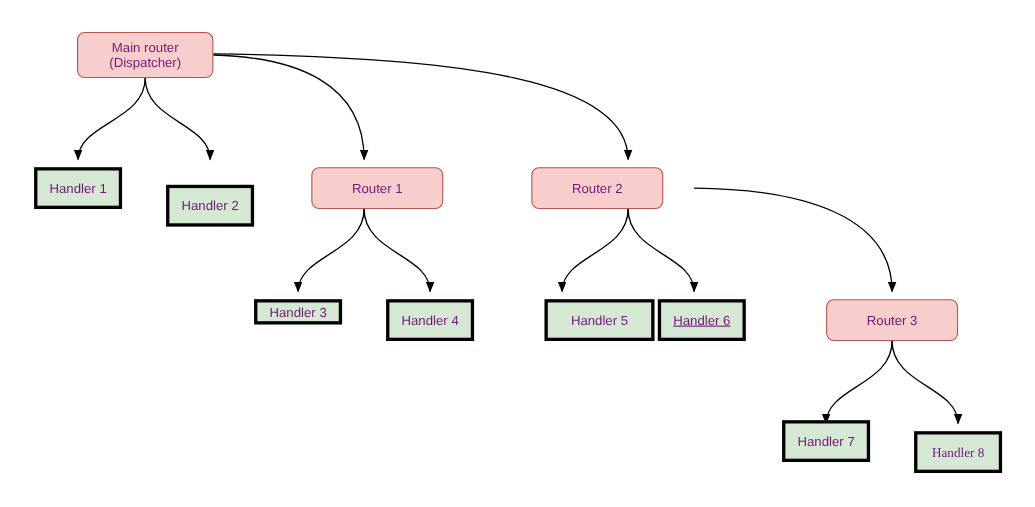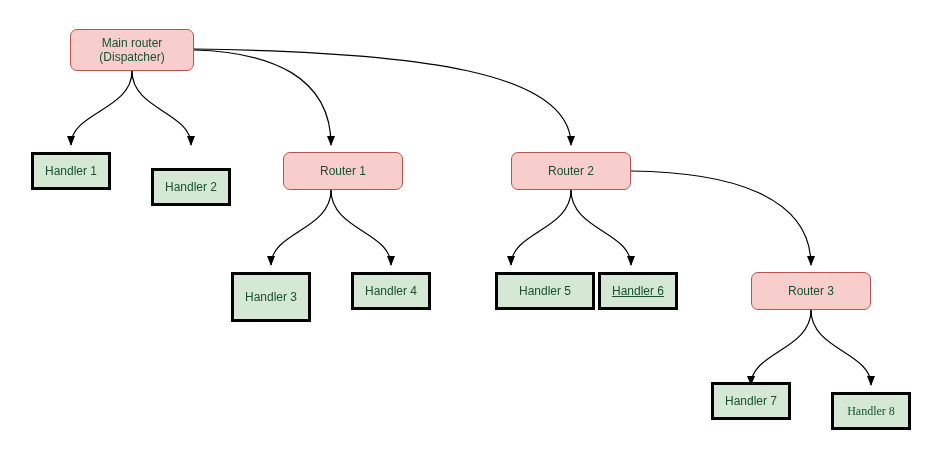--- a/index.html
+++ b/index.html
@@ -26,21 +26,21 @@
   }
   .node {
     position: absolute;
     box-sizing: border-box;
     display: flex;
     align-items: center;
     justify-content: center;
     text-align: center;
     font-size: 12px;
     line-height: 14px;
-    color: #14532d;
+    color: #701a75;
     z-index: 2;
     white-space: pre-line;
   }
   .node-router {
     background: #f8cecc;
     border: 1px solid #b85450;
     border-radius: 7px;
   }
   .node-handler {
     background: #d5e8d4;
@@ -77,22 +77,22 @@
         <path d="M 811 310 C 811 350 871 352 871 385" fill="none" stroke="#000000" stroke-width="1.2" marker-end="url(#arrowhead)"></path>
       </g>
   </svg>
 
   <div id="nodes-group">
       <div class="node node-router" style="left: 70px; top: 29px; width: 124px; height: 42px;"><span class="node-label">Main router
 (Dispatcher)</span></div>
       <div class="node node-handler" style="left: 31px; top: 152px; width: 80px; height: 38px;"><span class="node-label">Handler 1</span></div>
       <div class="node node-handler" style="left: 151px; top: 168px; width: 80px; height: 38px;"><span class="node-label">Handler 2</span></div>
       <div class="node node-router" style="left: 271px; top: 152px; width: 120px; height: 38px; margin-left: 12px;"><span class="node-label">Router 1</span></div>
-      <div class="node node-router" style="left: 511px; top: 152px; width: 120px; height: 38px;"><span class="node-label">Router 2</span></div>
-      <div class="node node-handler" style="left: 231px; top: 272px; width: 80px; height: 50px;"><span class="node-label">Handler 3</span></div>
+      <div class="node node-router" style="left: 483px; top: 152px; width: 120px; height: 38px;"><span class="node-label">Router 2</span></div>
+      <div class="node node-handler" style="left: 231px; top: 272px; width: 80px; height: 23px;"><span class="node-label">Handler 3</span></div>
       <div class="node node-handler" style="left: 351px; top: 272px; width: 80px; height: 38px; text-align: center;"><span class="node-label">Handler 4</span></div>
       <div class="node node-handler" style="left: 471px; top: 272px; width: 100px; height: 38px; margin-left: 24px;"><span class="node-label">Handler 5</span></div>
       <div class="node node-handler" style="left: 598px; top: 272px; width: 80px; height: 38px; text-decoration: underline;"><span class="node-label">Handler 6</span></div>
       <div class="node node-router" style="left: 751px; top: 272px; width: 120px; height: 38px;"><span class="node-label">Router 3</span></div>
       <div class="node node-handler" style="left: 711px; top: 382px; width: 80px; height: 38px;"><span class="node-label">Handler 7</span></div>
       <div class="node node-handler" style="left: 831px; top: 392px; width: 80px; height: 38px; font-family: Liberation Serif, serif;"><span class="node-label">Handler 8</span></div>
     </div>
 
 </div>
 

